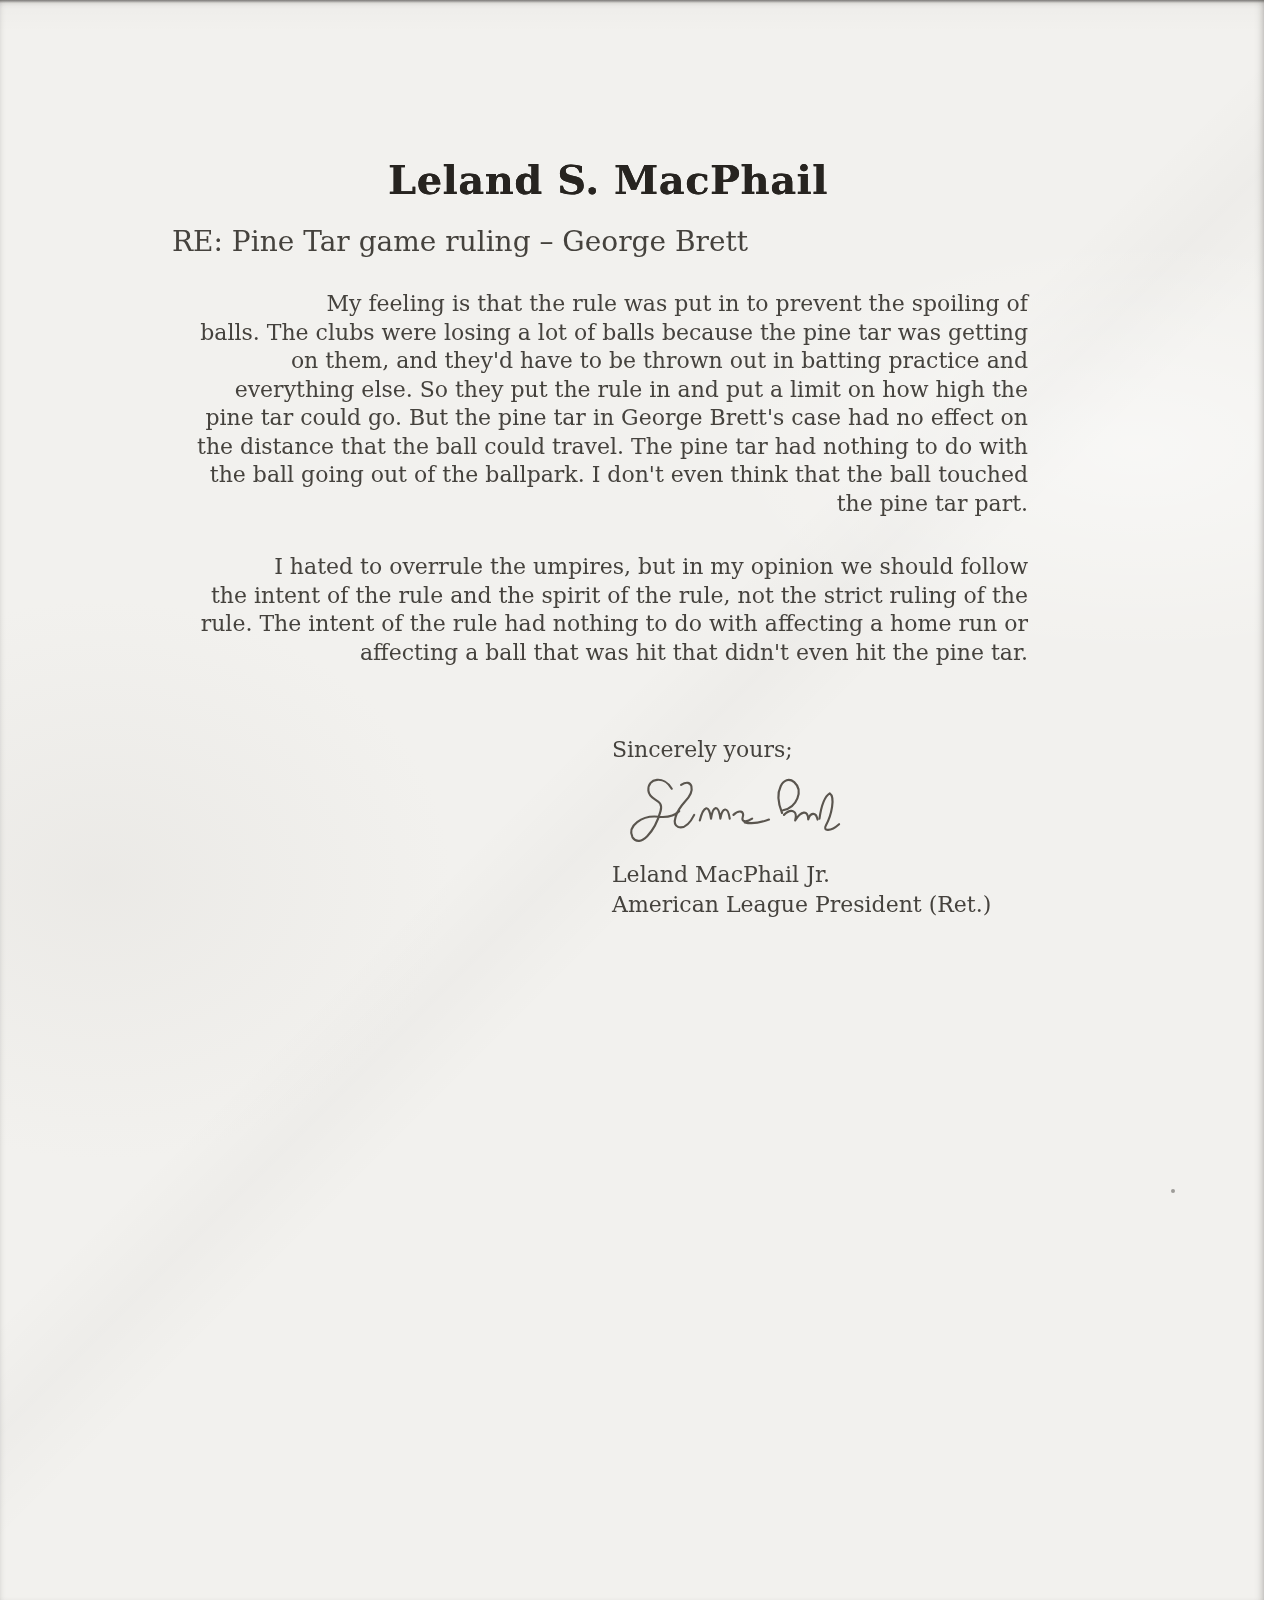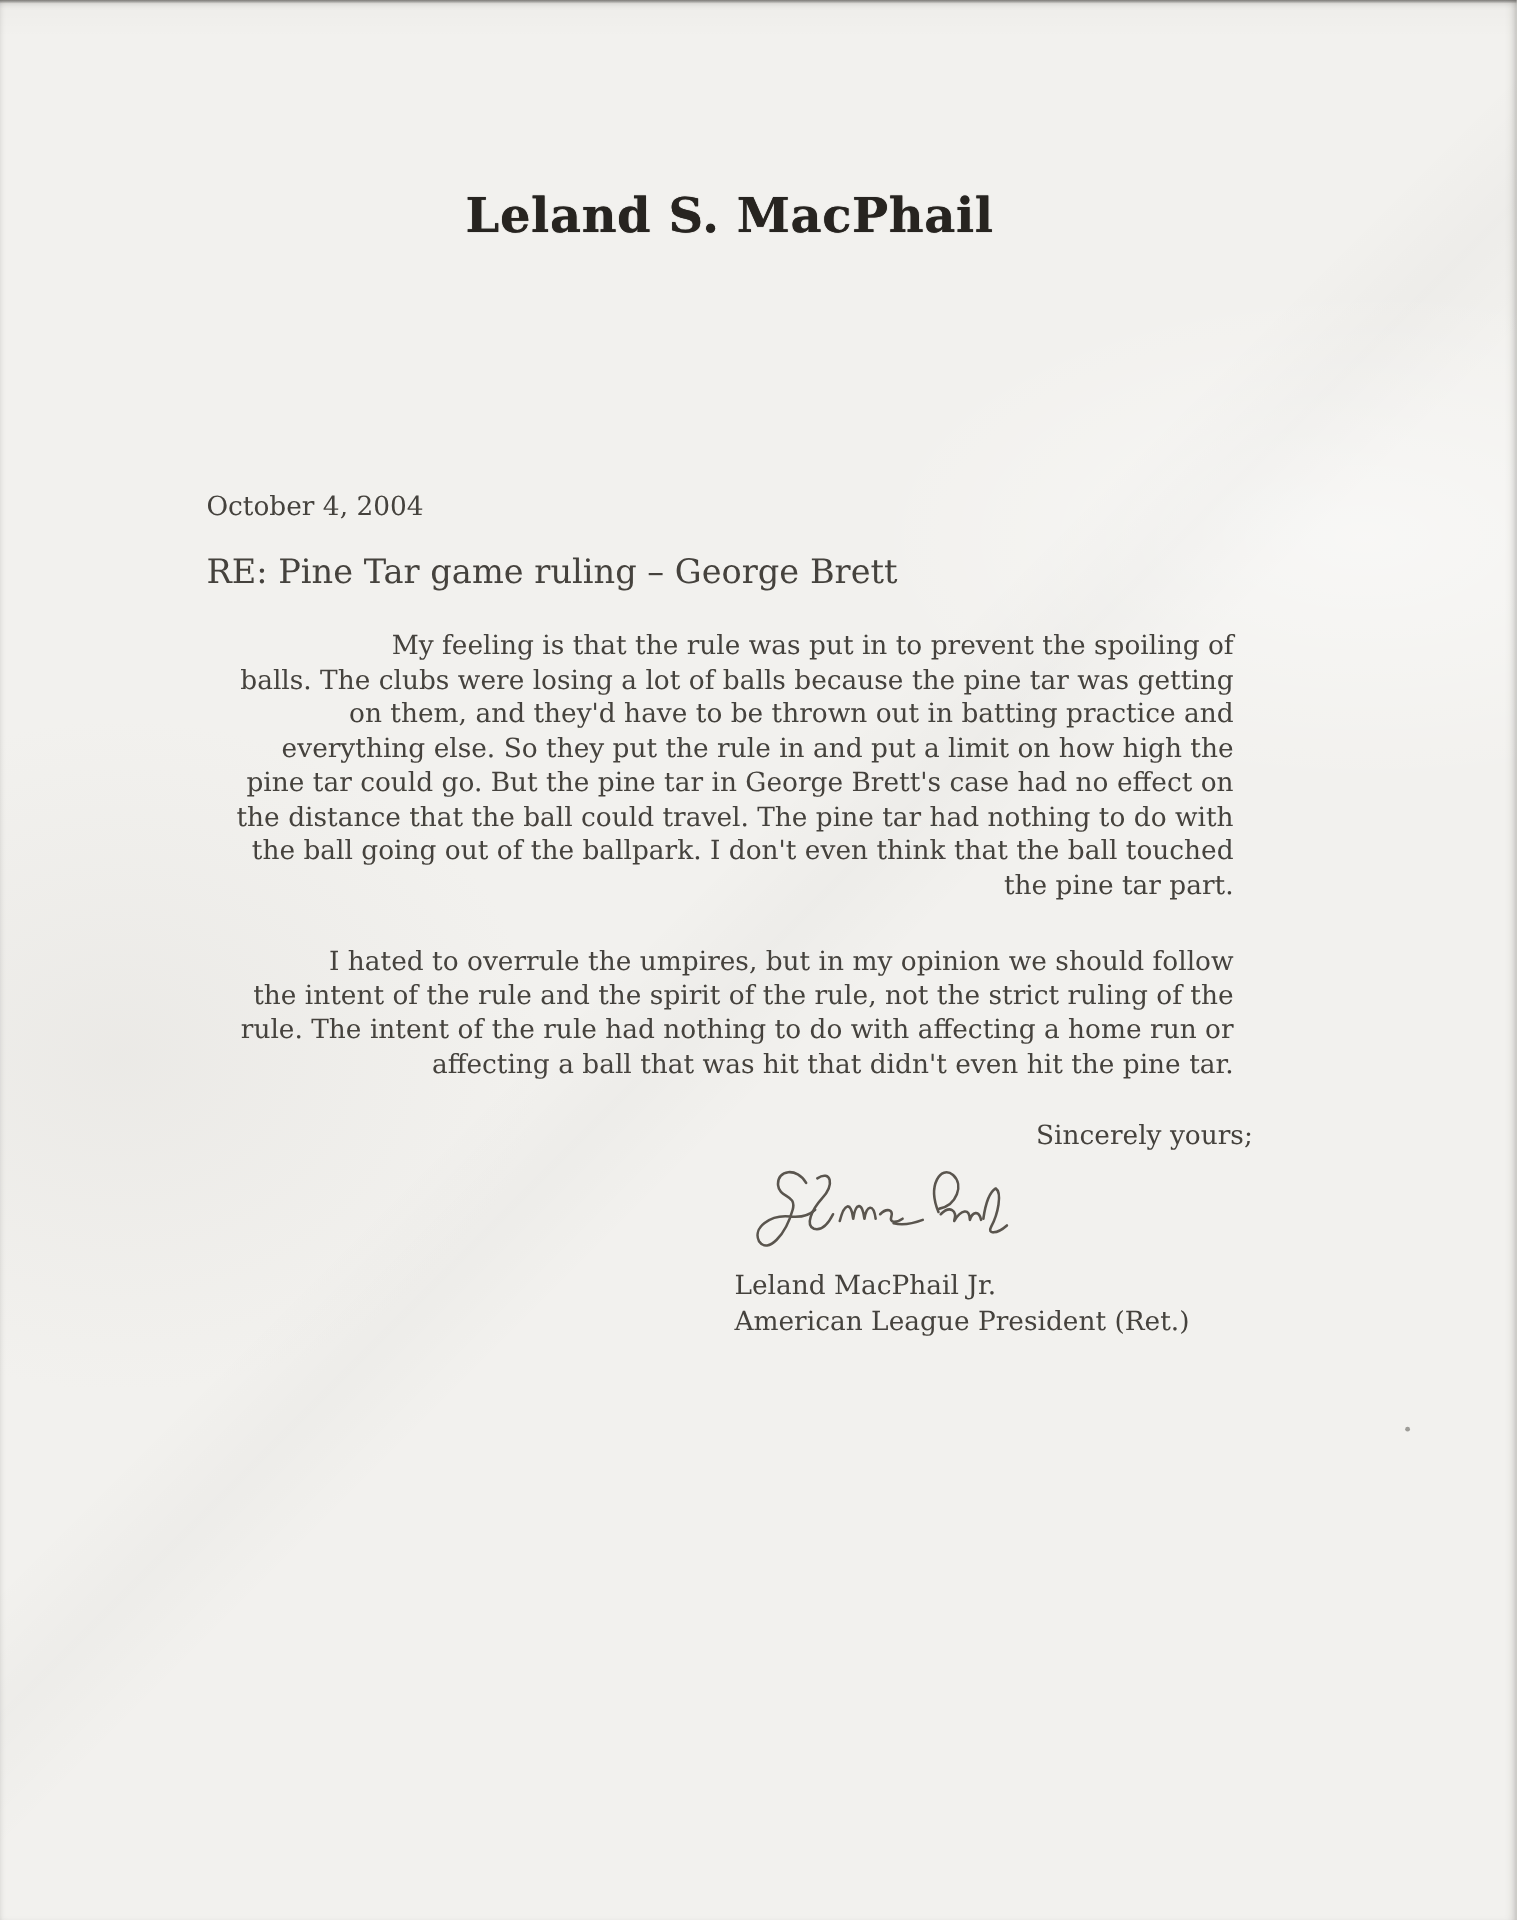--- a/index.html
+++ b/index.html
@@ -69,24 +69,23 @@
     text-align: right;
   }
   .para-1 { margin-top: 34px; }
   .para-2 { margin-top: 35px; }
 
   .closing-block {
     margin-left: 440px;
   }
 
   .closing-line {
-    margin-top: 31px;
+    margin-top: 69px;
     font-size: 22px;
     line-height: 28px;
-    text-align: right;
   }
 
   .signature-svg {
     display: block;
     margin-top: 6px;
     margin-left: 8px;
   }
 
   .signer-name {
     font-size: 22px;
@@ -112,21 +111,20 @@
 <body>
 
 <div class="paper">
   <div class="top-edge"></div>
 
   <div class="content">
 
     <div class="letterhead-line1">Leland S. MacPhail</div>
 
 
-    <div class="date-line">October 4, 2004</div>
 
     <div class="subject-line">RE: Pine Tar game ruling – George Brett</div>
 
     <p class="para para-1">My feeling is that the rule was put in to prevent the spoiling of balls. The clubs were losing a lot of balls because the pine tar was getting on them, and they'd have to be thrown out in batting practice and everything else. So they put the rule in and put a limit on how high the pine tar could go. But the pine tar in George Brett's case had no effect on the distance that the ball could travel. The pine tar had nothing to do with the ball going out of the ballpark. I don't even think that the ball touched the pine tar part.</p>
 
     <p class="para para-2">I hated to overrule the umpires, but in my opinion we should follow the intent of the rule and the spirit of the rule, not the strict ruling of the rule. The intent of the rule had nothing to do with affecting a home run or affecting a ball that was hit that didn't even hit the pine tar.</p>
 
     <div class="closing-block">
       <div class="closing-line">Sincerely yours;</div>
 

